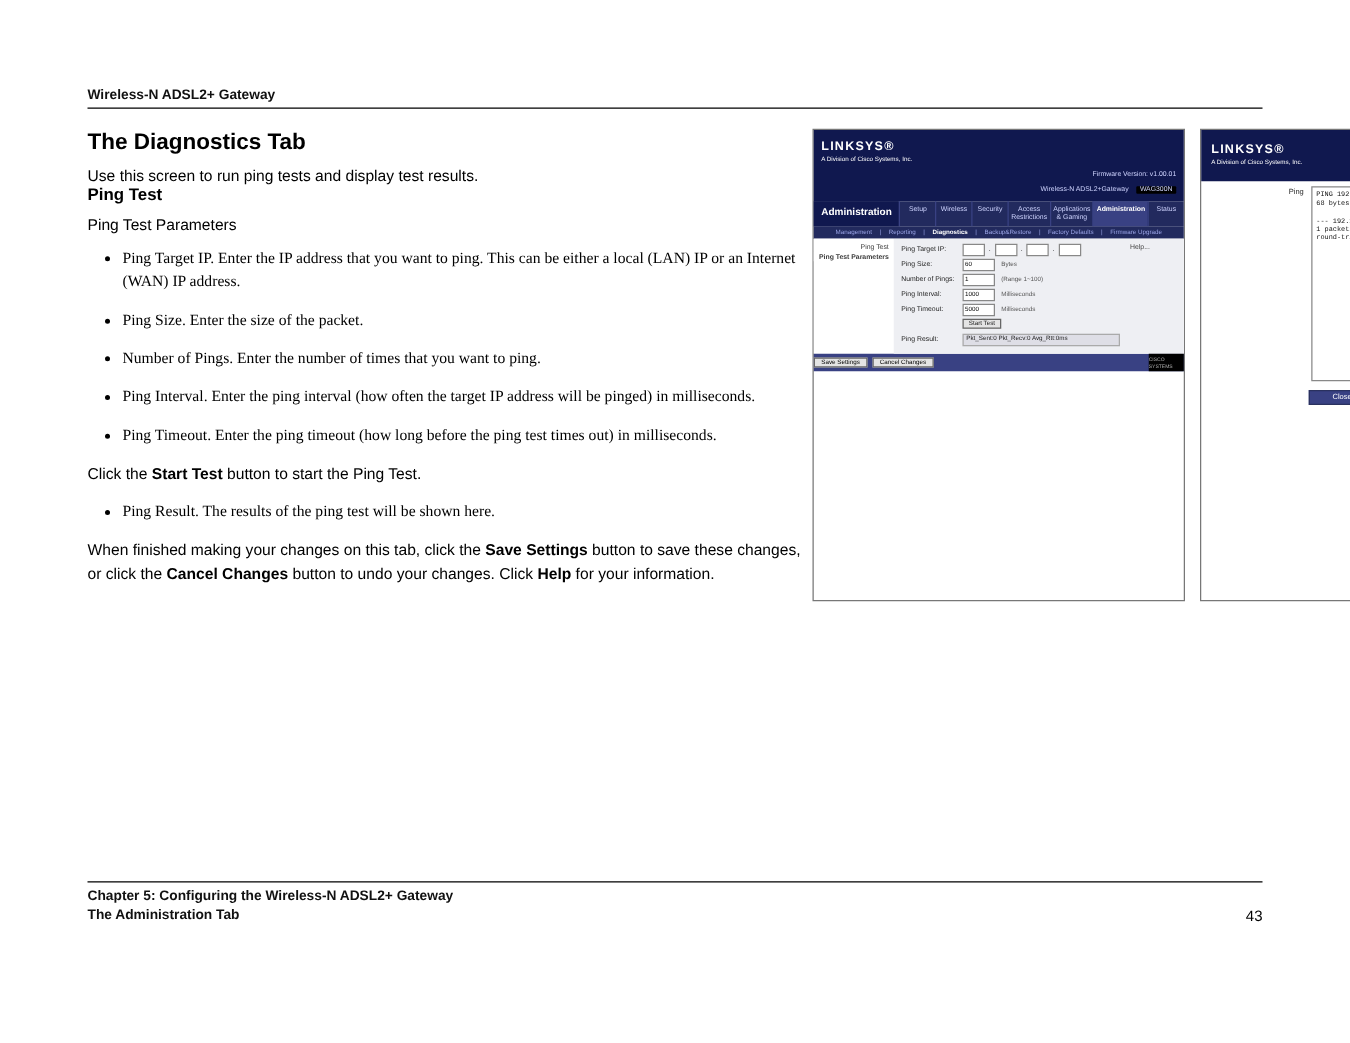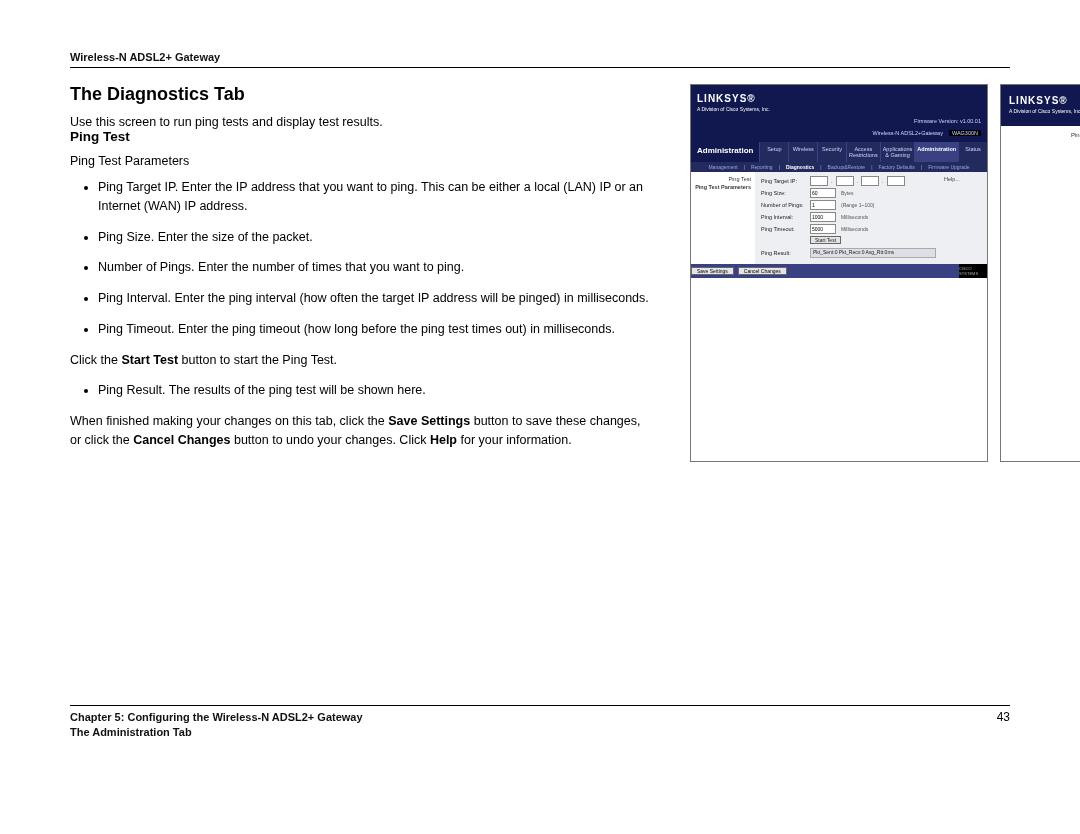--- a/index.html
+++ b/index.html
@@ -6,35 +6,34 @@
     margin: 0; padding: 0;
     width: 1080px; height: 834px;
     background: #fff;
     font-family: Arial, Helvetica, sans-serif;
     color: #000;
   }
   .page {
     position: relative;
     width: 1080px; height: 776px;
     box-sizing: border-box;
-    padding: 51px 70px 40px 70px;
+    padding: 70px 70px 40px 70px;
   }
   .hdr-title {
     font-size: 11px;
     font-weight: bold;
     color: #111;
     margin-bottom: 4px;
   }
   .hdr-rule {
     border: 0; border-top: 1px solid #000;
     margin: 2px 0 16px 0;
   }
   .columns {
     display: flex;
-    gap: 40px;
   }
   .col-left {
     width: 580px;
   }
   .col-right {
     width: 310px;
     display: flex;
     flex-direction: row;
     gap: 6px;
   }
@@ -58,20 +57,21 @@
   }
   ul.bullets {
     list-style: disc;
     padding-left: 28px;
     margin: 0 0 12px 0;
   }
   ul.bullets li {
     font-size: 12.5px;
     line-height: 1.5;
     margin-bottom: 12px;
+    font-family: Liberation Serif, serif;
   }
   .midline {
     font-size: 12.5px;
     line-height: 1.5;
     margin: 0 0 12px 0;
   }
   .b { font-weight: bold; }
   .figcap {
     text-align: center;
     font-size: 11px;
@@ -168,21 +168,21 @@
   }
   .fig44 .closebtn {
     background:#394183; color:#fff; font-size:6px; font-family:Arial,sans-serif;
     padding:2px 18px; border:1px solid #2a315f;
   }
 
   .footer {
     position:absolute; left:70px; right:70px; bottom:36px;
   }
   .footer hr { border:0; border-top:1px solid #000; margin:0 0 4px 0;}
-  .footer .frow { display:flex; justify-content:space-between; align-items:flex-start;}
+  .footer .frow { display:flex; justify-content:space-between; align-items:flex-end;}
   .footer .ftext { font-size:11px; font-weight:bold; color:#111; line-height:1.35;}
   .footer .pagenum { font-size:12px; }
 </style>
 </head>
 <body>
 <div class="page">
 
 <div class="hdr-title">Wireless-N ADSL2+ Gateway</div>
 <hr class="hdr-rule">
 

